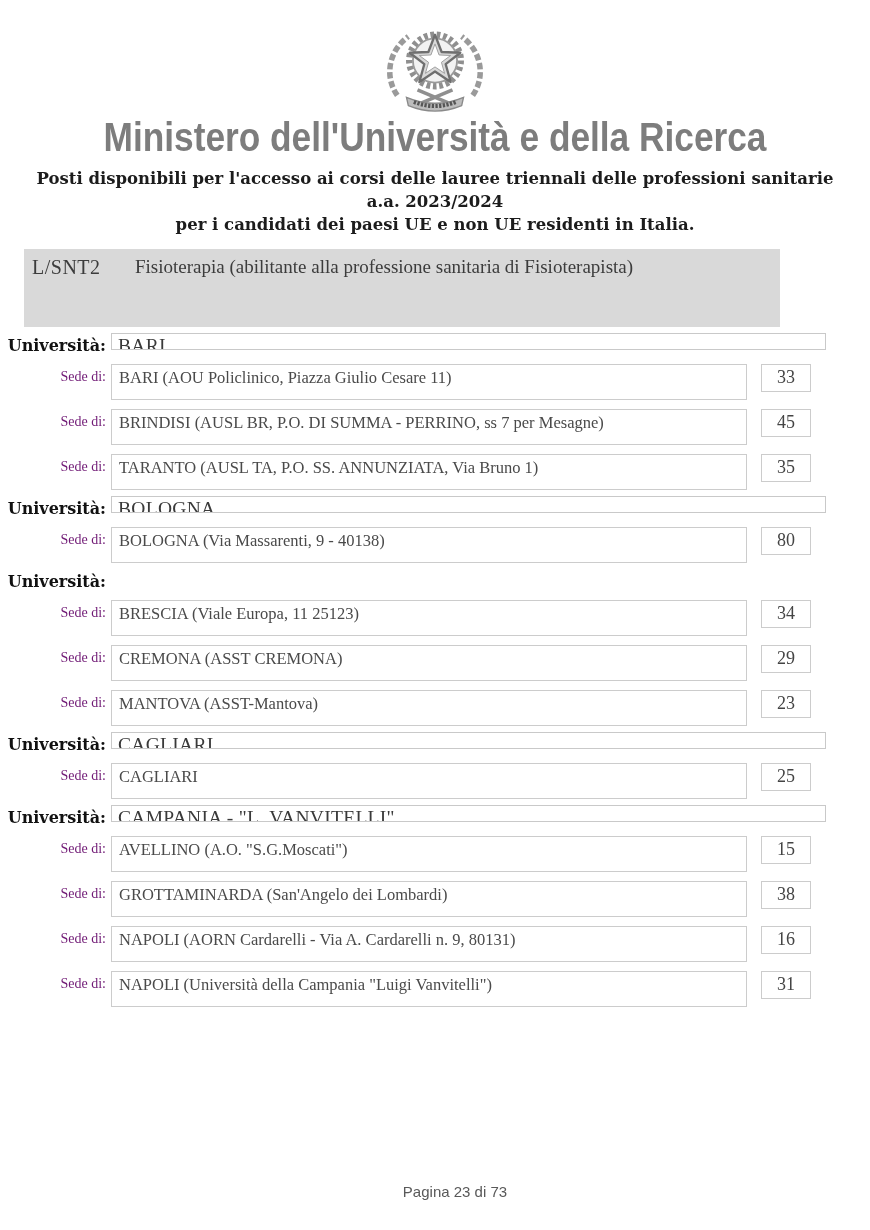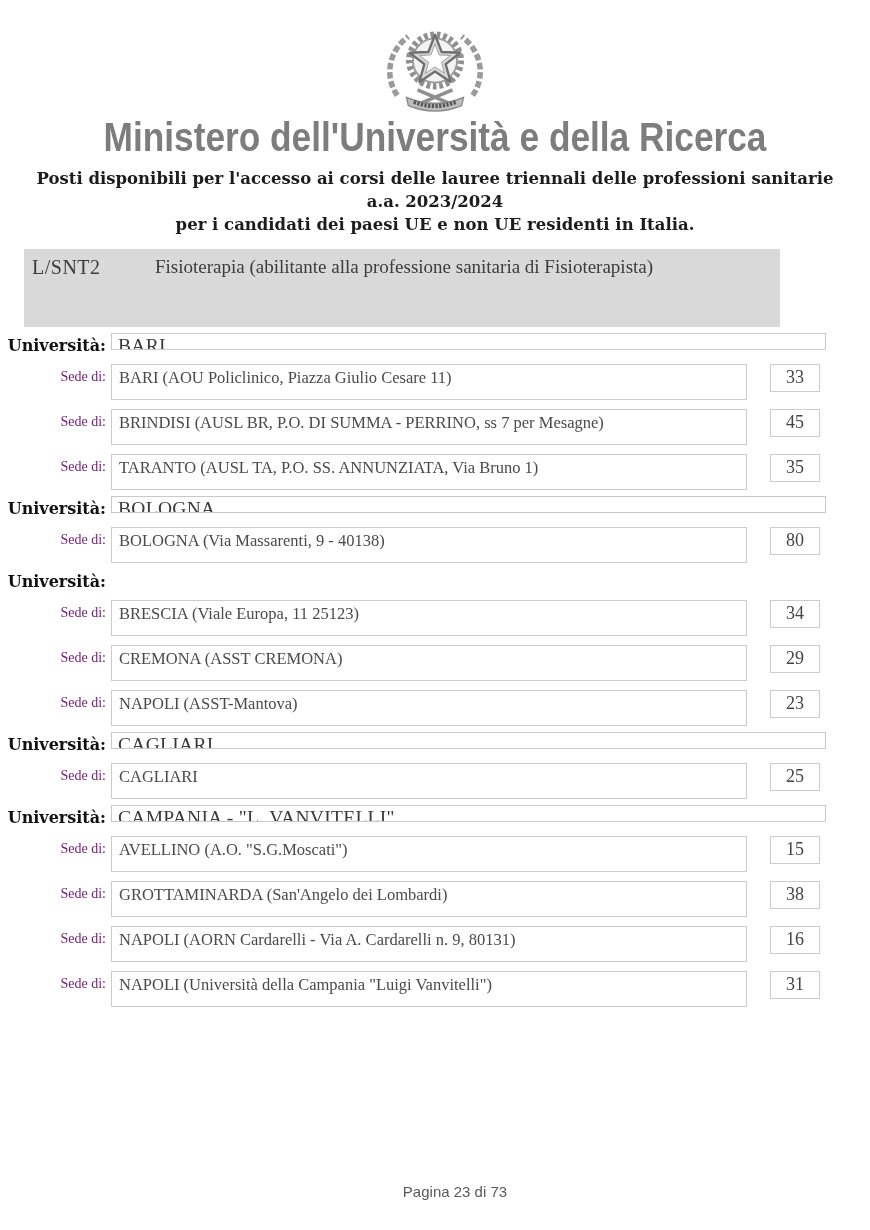--- a/index.html
+++ b/index.html
@@ -41,21 +41,20 @@
   
   .course-band {
     margin: 13px 0 0 24px;
     width: 756px;
     height: 78px;
     background: #d9d9d9;
     box-sizing: border-box;
     display: flex;
     align-items: flex-start;
     padding-top: 7px;
-    gap: 20px;
   }
   .course-code {
     margin-left: 8px;
     width: 103px;
     font-size: 20px;
     color: #3c3c3c;
     letter-spacing: 0.5px;
     flex: none;
   }
   .course-name {
@@ -114,21 +113,21 @@
     background: #fff;
     padding: 3px 7px 0 7px;
     font-size: 16.5px;
     color: #4a4a4a;
     overflow: hidden;
     white-space: nowrap;
     flex: none;
   }
   .seat-box {
     box-sizing: border-box;
-    margin-left: 23px;
+    margin-left: 14px;
     width: 50px;
     height: 28px;
     border: 1px solid #cccccc;
     background: #fff;
     text-align: center;
     font-size: 18px;
     color: #444;
     padding-top: 2px;
     flex: none;
   }
@@ -276,21 +275,21 @@
     <div class="seat-box">
       <span>29</span>
     </div>
   </div>
 
   <div class="sede-row">
     <div class="label-col">
       <span class="sede-label">Sede di:</span>
     </div>
     <div class="sede-box">
-      <span>NAPOLI (ASST-Mantova)</span>
+      <span>MANTOVA (ASST-Mantova)</span>
     </div>
     <div class="seat-box">
       <span>23</span>
     </div>
   </div>
 
   <div class="uni-row">
     <div class="label-col">
       <span class="uni-label">Università:</span>
     </div>

